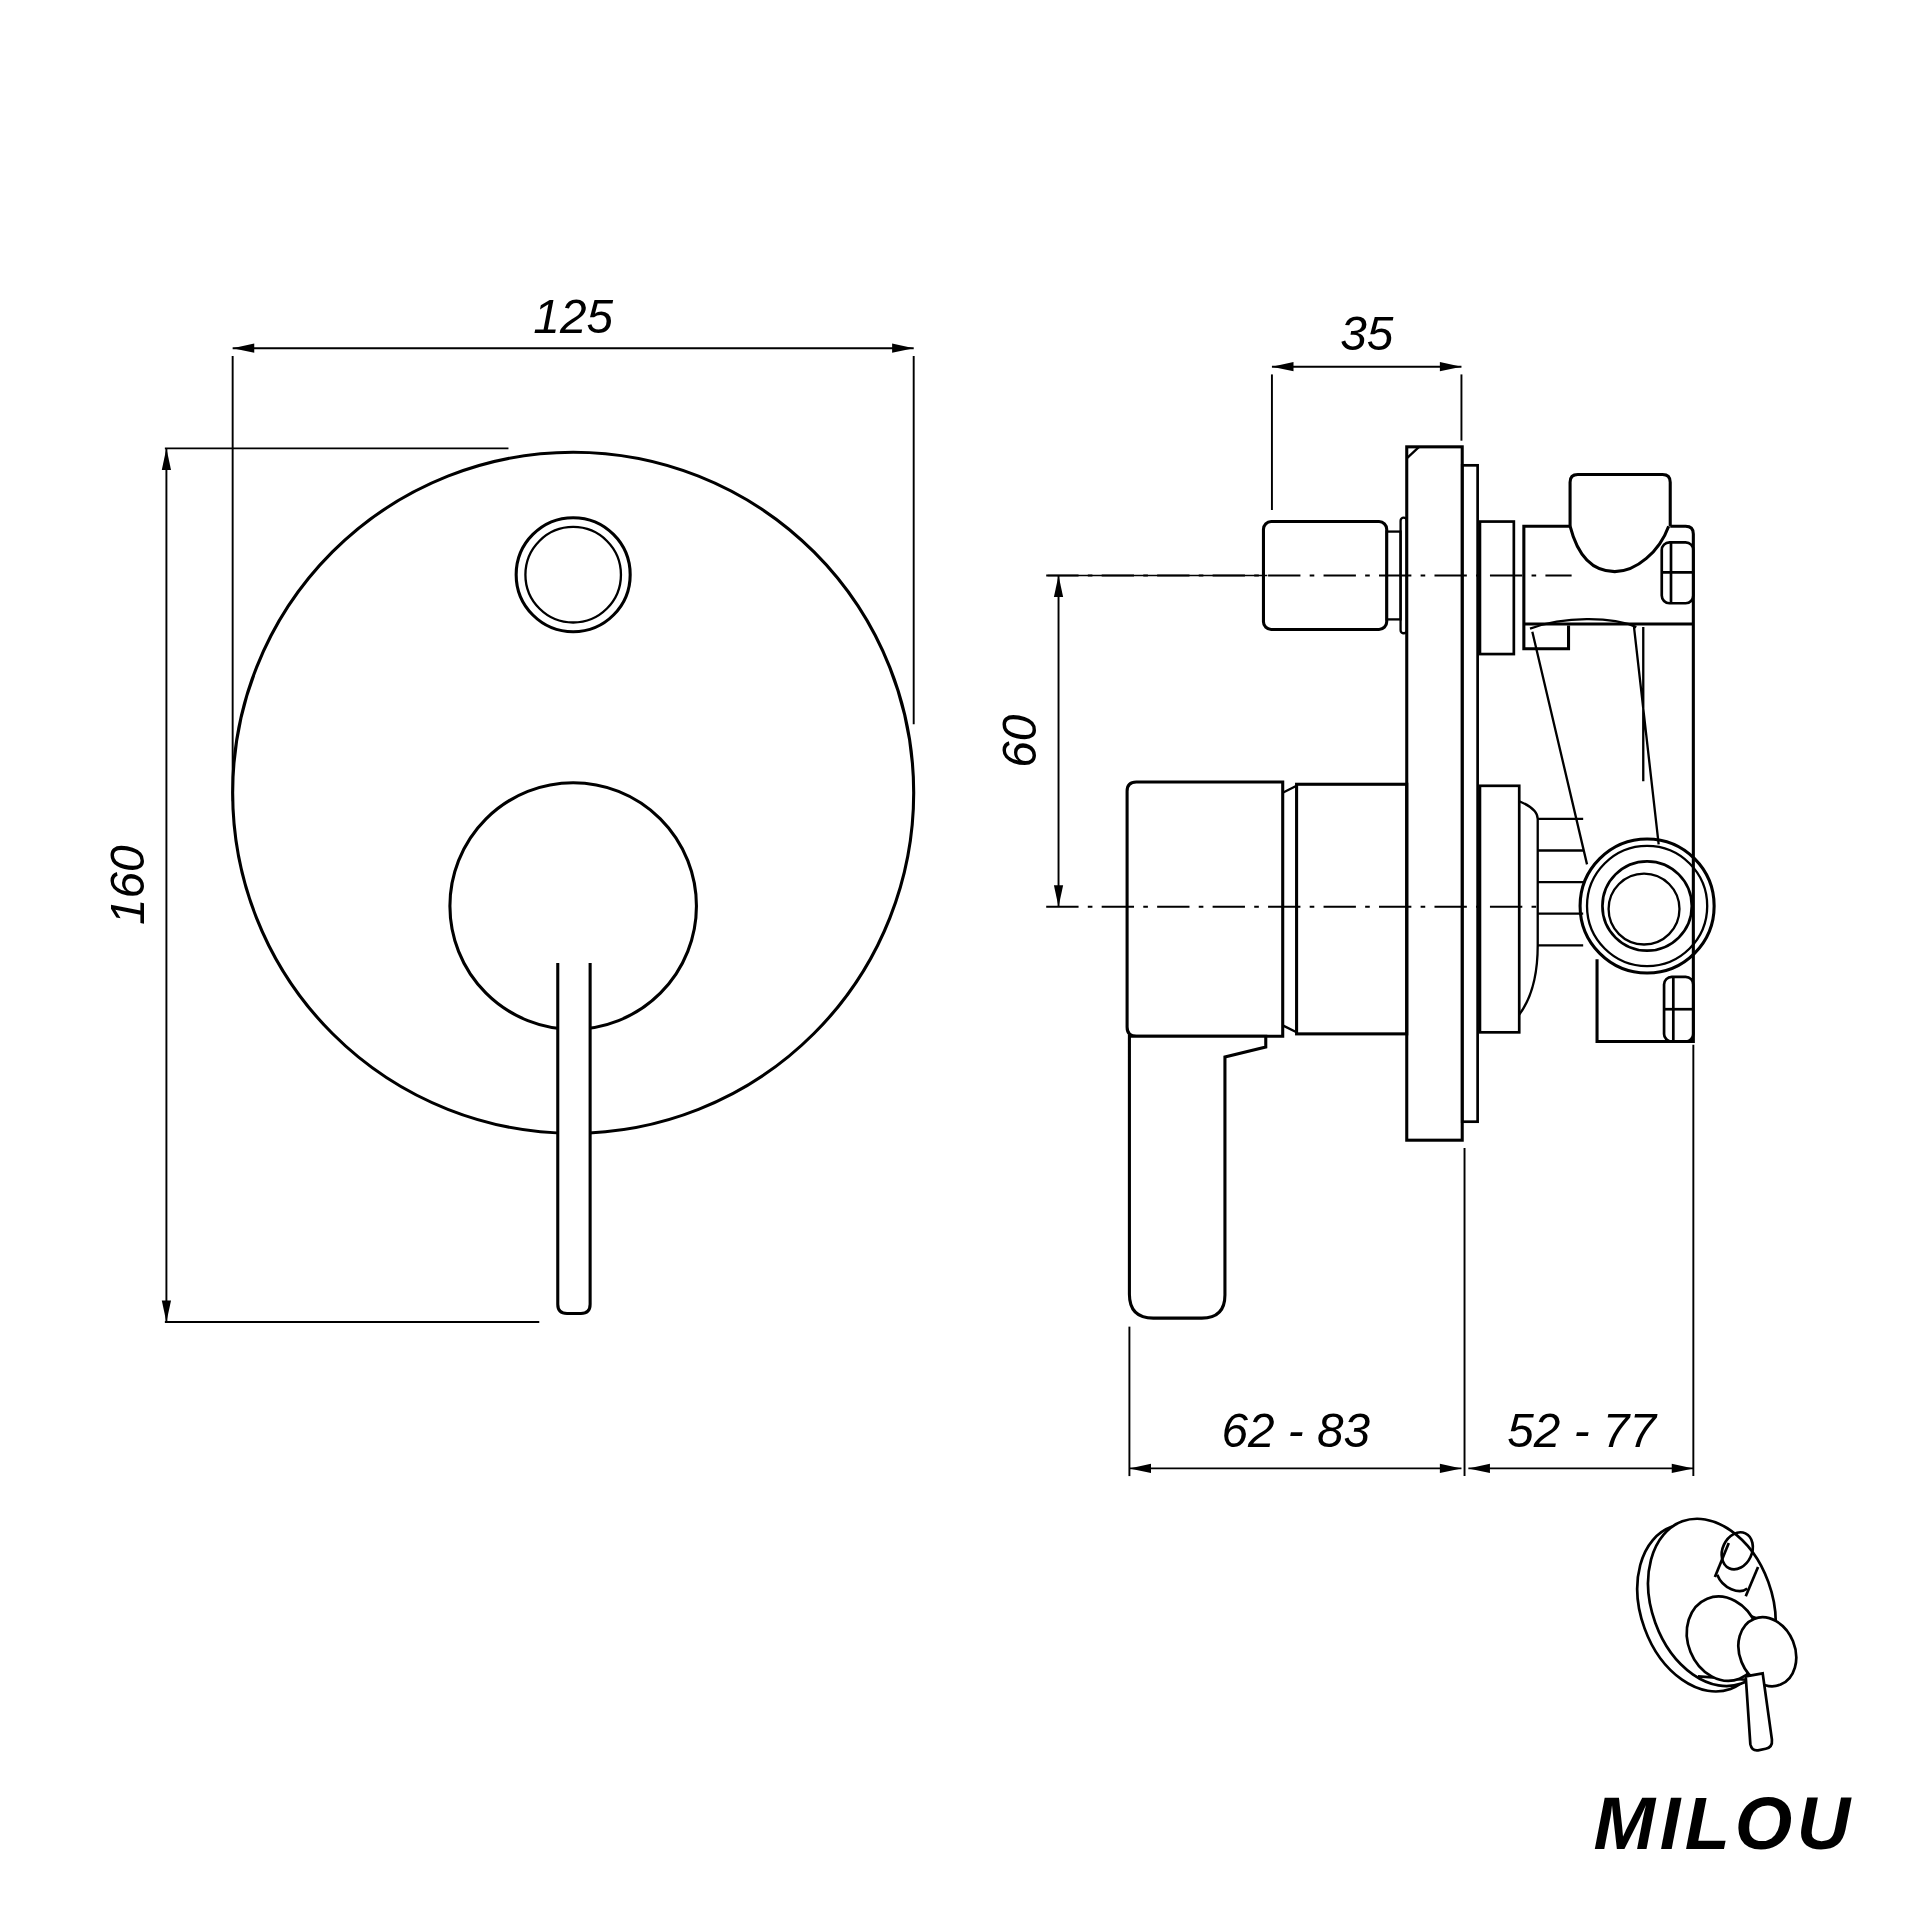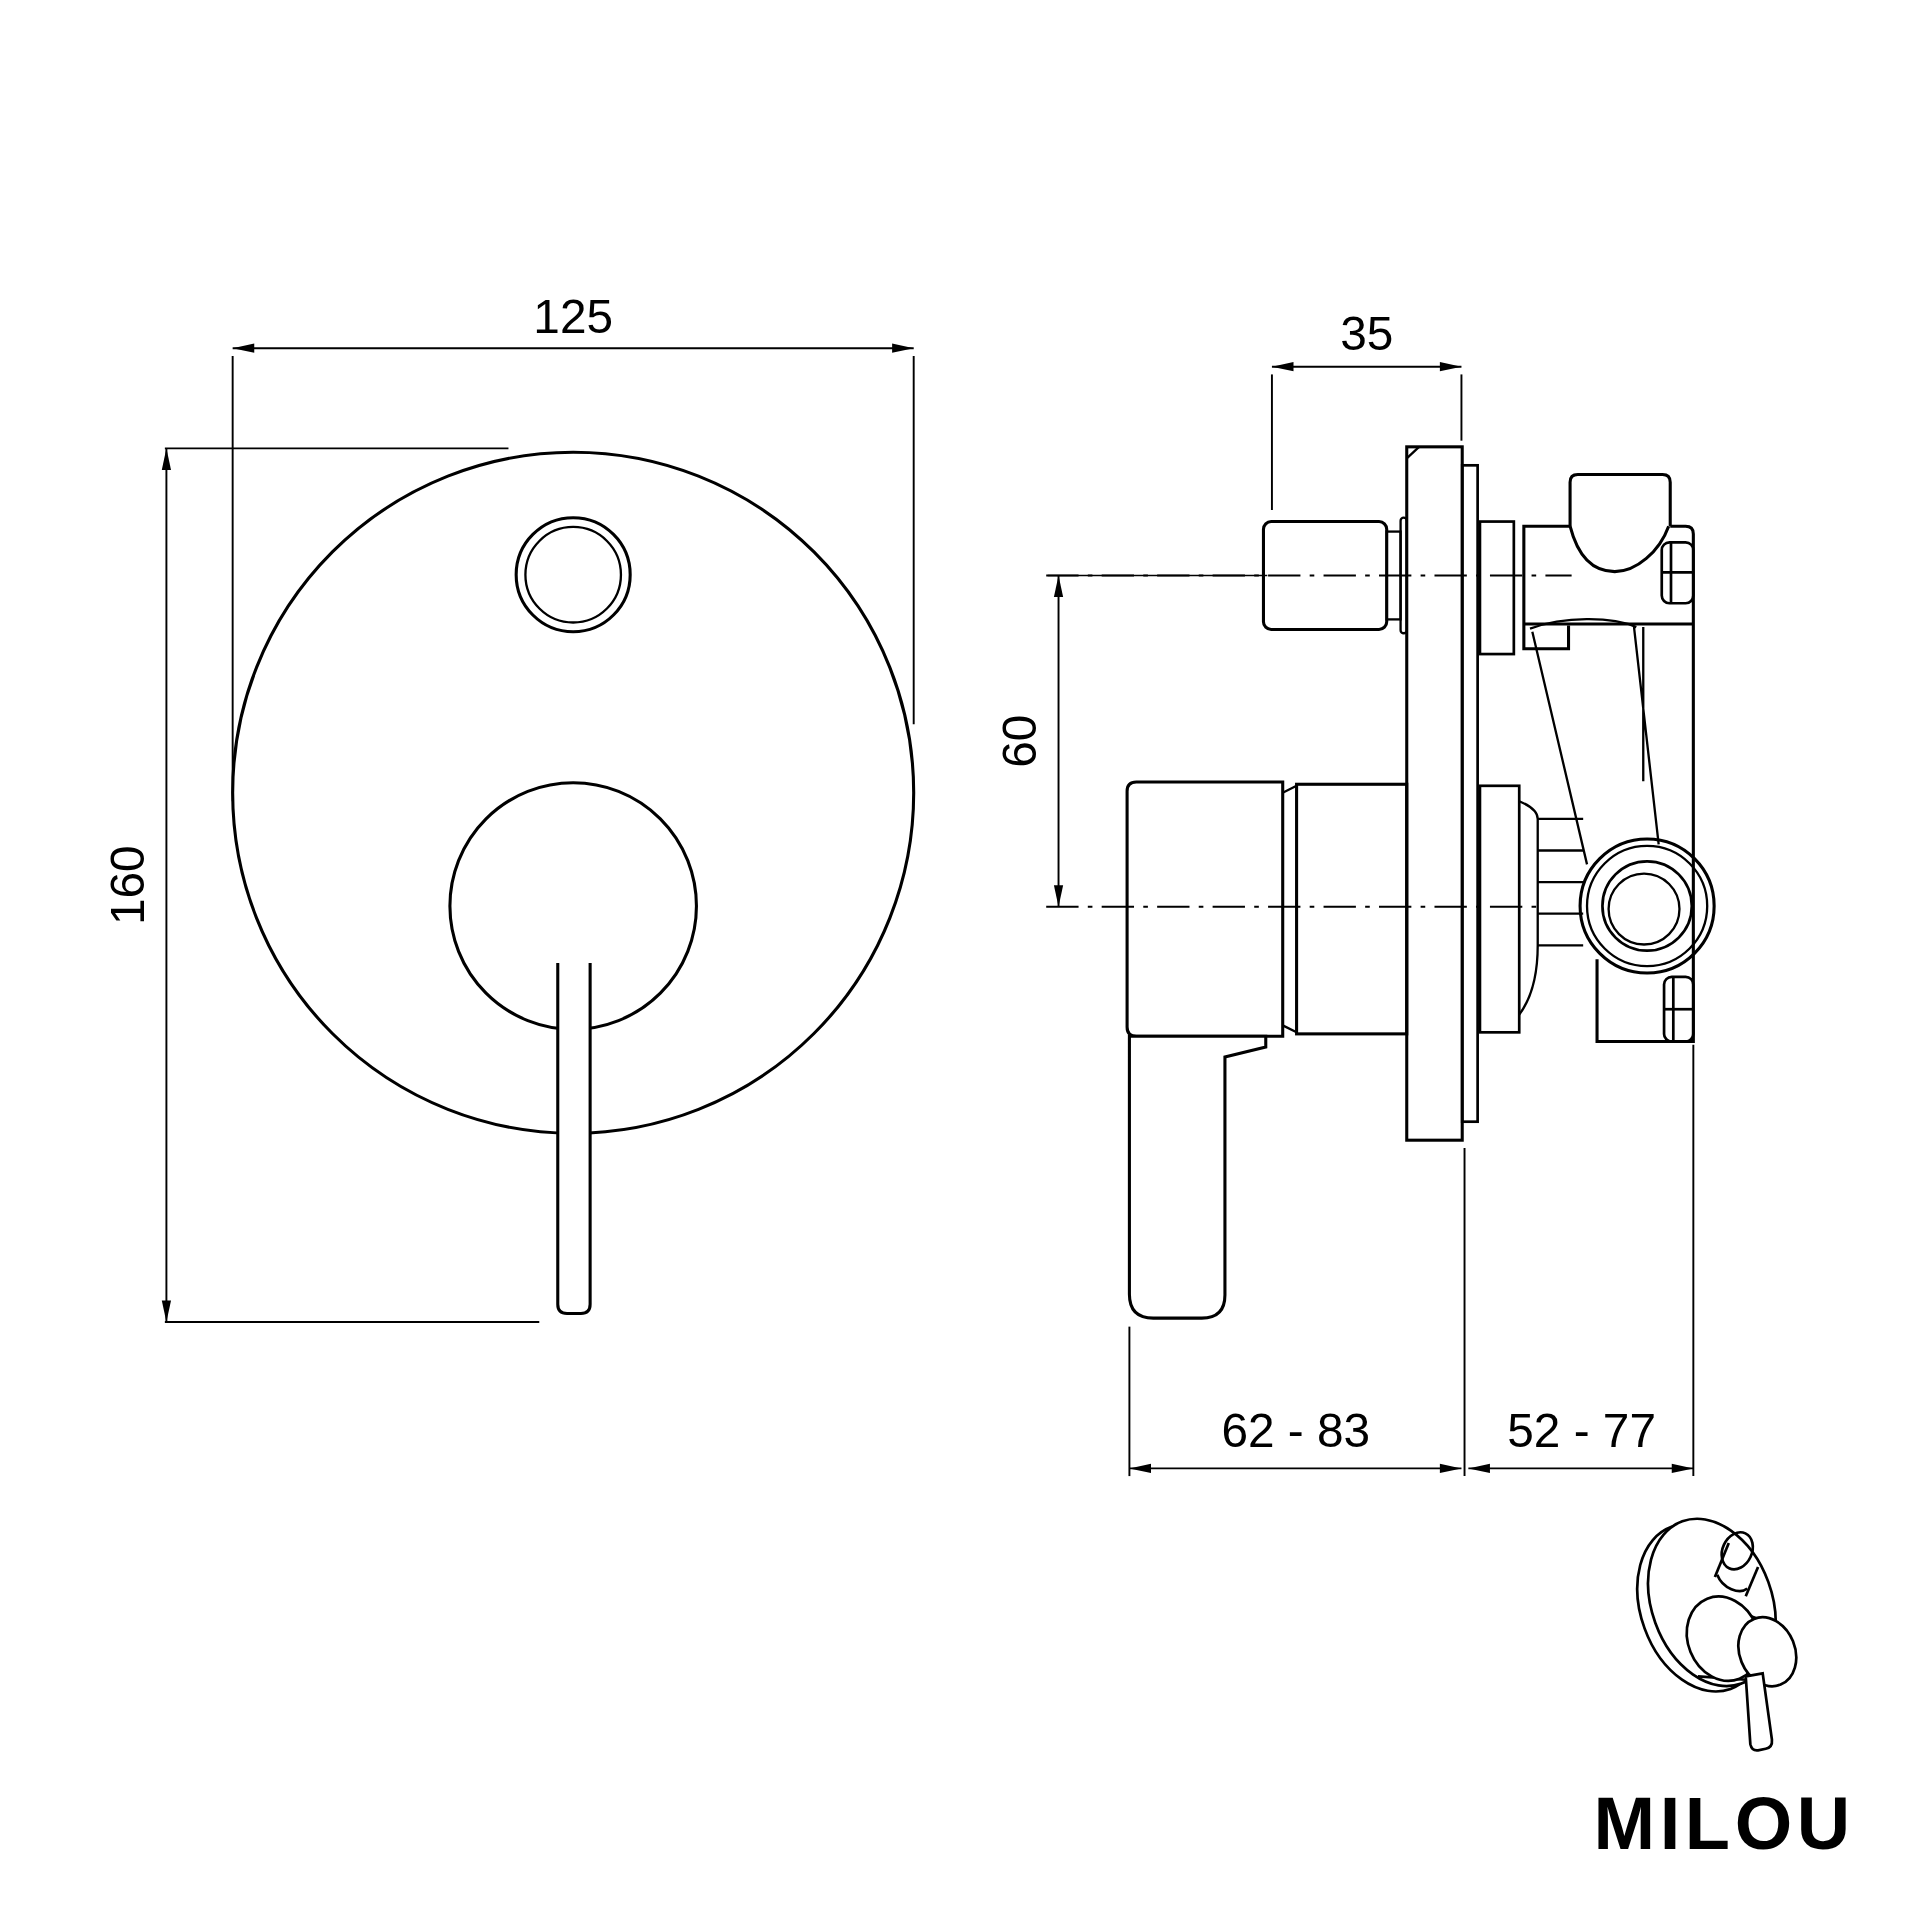--- a/index.html
+++ b/index.html
@@ -1,16 +1,16 @@
 <!DOCTYPE html>
 <html style="font-size:12.3px"><head>
 <meta charset="utf-8">
 <style>
   html,body{margin:0;padding:0;background:#ffffff;}
-  .page{position:relative;width:1926px;height:1926px;background:#ffffff;overflow:hidden;}
+  .page{position:relative;width:1926px;height:1926px;background:#ffffff;overflow:hidden;font-style:italic;}
   svg{display:block;}
   text{font-family:"Liberation Sans","DejaVu Sans",sans-serif;fill:#000;}
   .dimtxt{font-size:62px;}
   .logo{font-size:96px;font-weight:bold;letter-spacing:6px;}
 </style>
 </head>
 <body>
 
 <div class="page">
 <svg width="1926" height="1926" viewBox="0 0 2500 2500">

